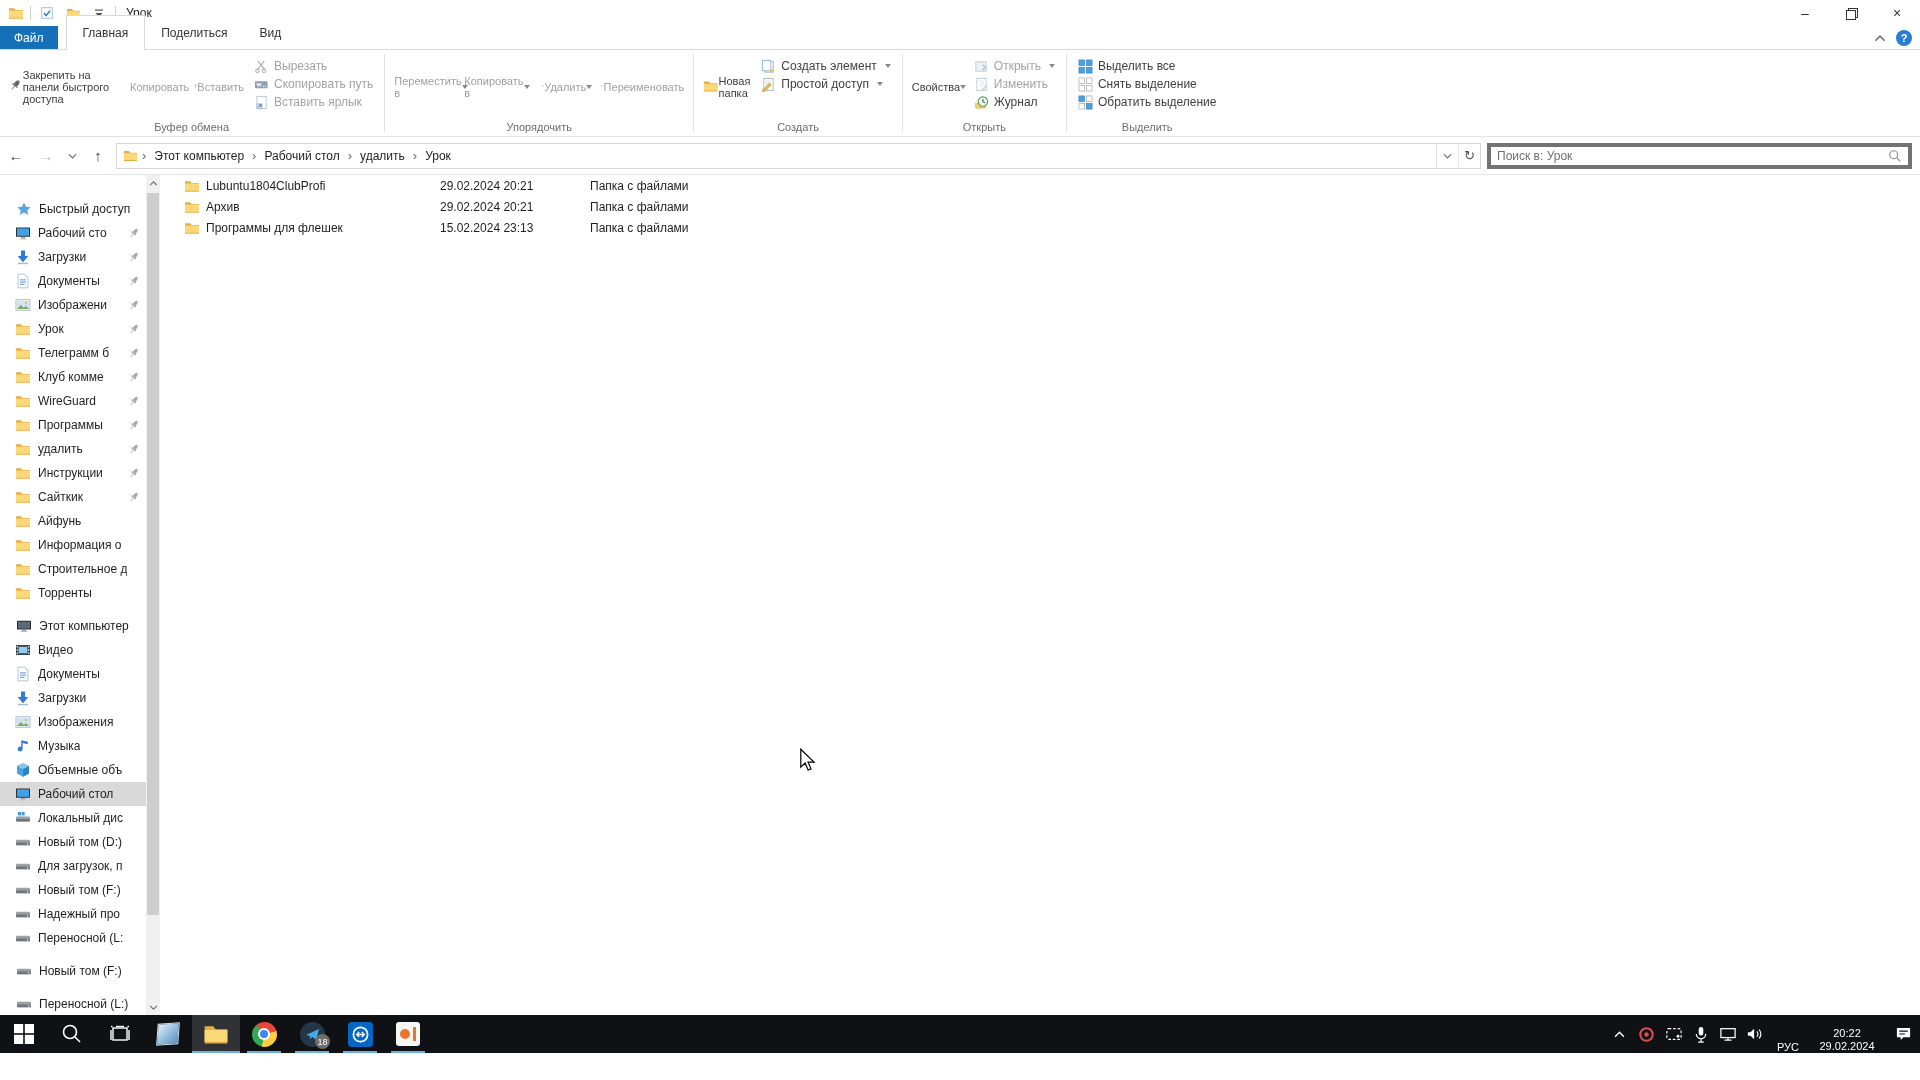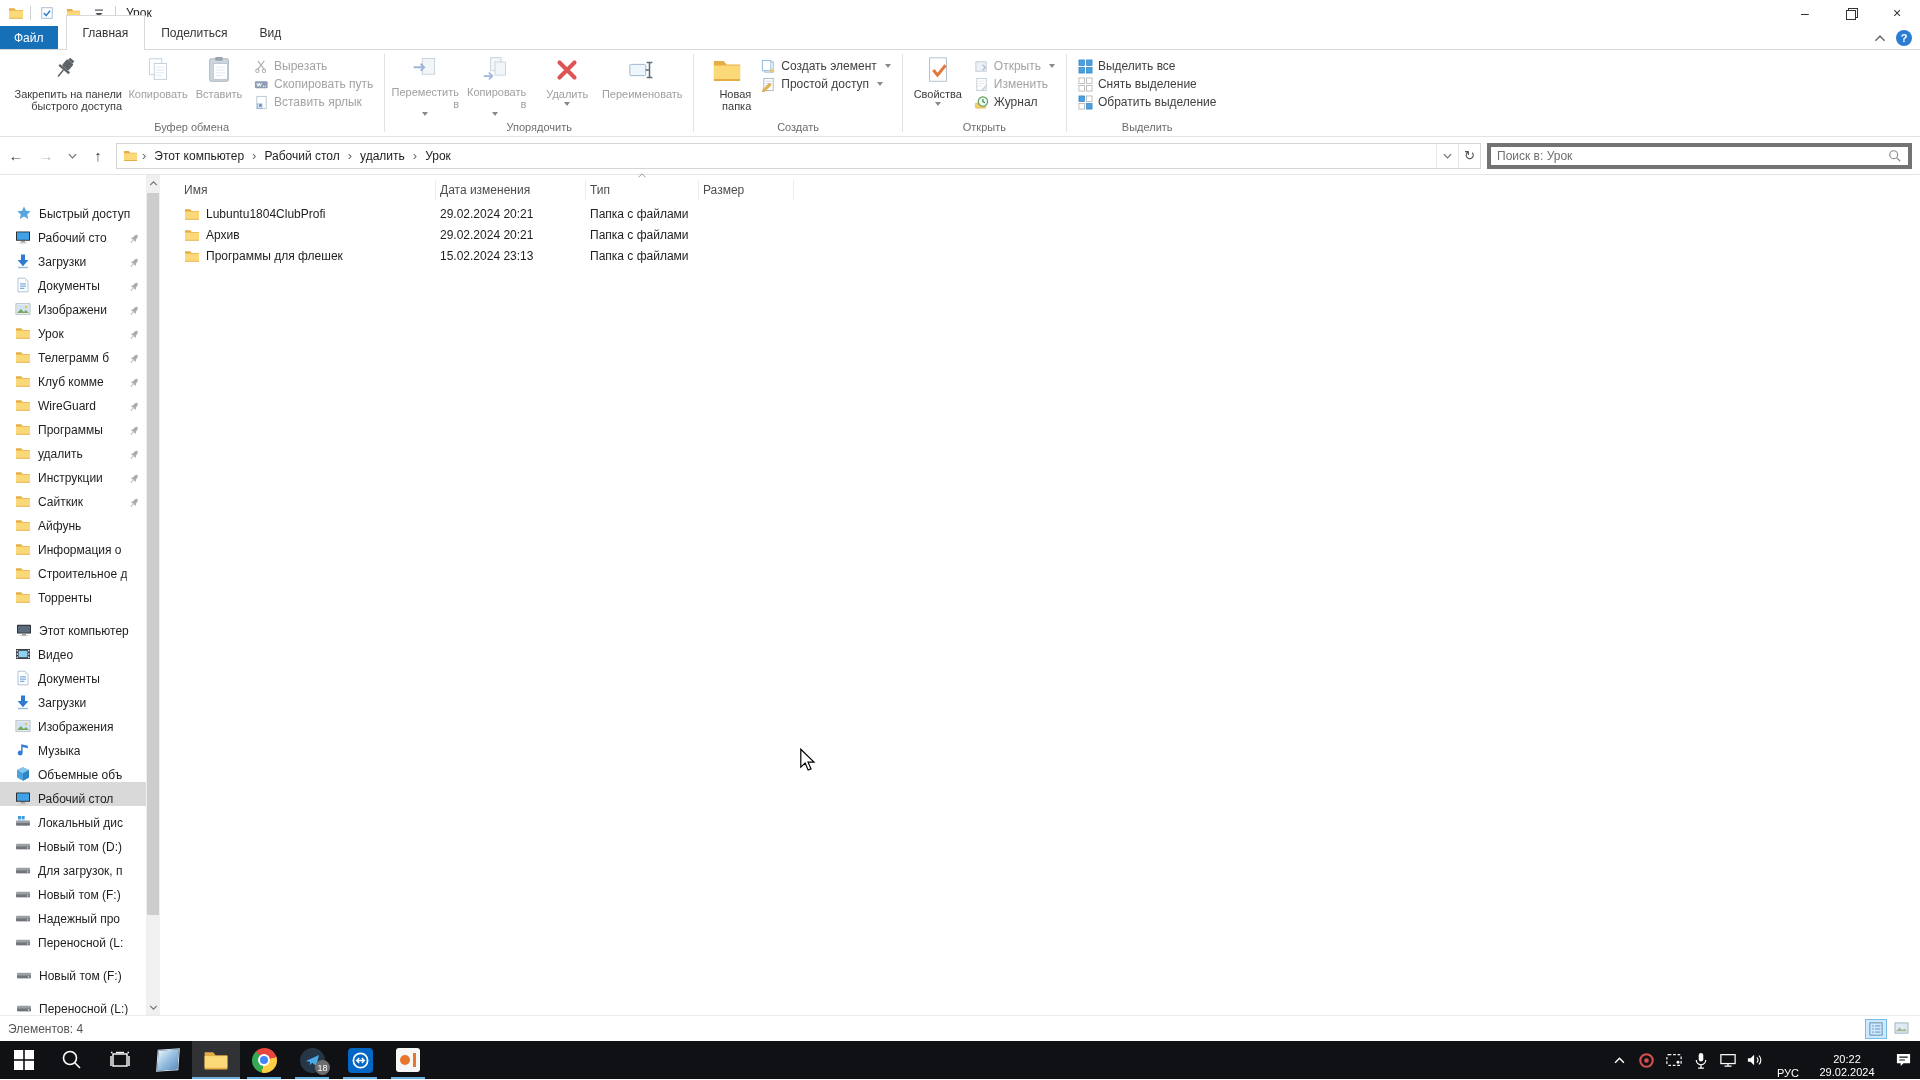--- a/index.html
+++ b/index.html
@@ -29,22 +29,22 @@
   .help-circle{width:16px;height:16px;border-radius:50%;background:#2b7cd3;color:#fff;
     display:flex;align-items:center;justify-content:center;font-size:11px;font-weight:bold}
 
   
   .ribbon{height:88px;border-top:1px solid #d9d9d9;border-bottom:1px solid #e3e3e3;
     display:flex;align-items:stretch;background:#fff;margin-top:-1px;position:relative;z-index:2}
   .rgroup{display:flex;flex-direction:column;padding:2px 4px 0 4px}
   .rg-body{display:flex;align-items:flex-start;height:66px}
   .rg-label{text-align:center;color:#6d6d6d;font-size:11px;padding:3px 0 2px 0}
   .rsep{width:1px;background:#e2e2e2;margin:4px 1px}
-  .bigbtn{display:flex;flex-direction:column;align-items:center;justify-content:flex-start;
-    padding:3px 4px 0 4px;height:64px;text-align:right}
+  .bigbtn{display:flex;flex-direction:row;align-items:center;justify-content:flex-start;
+    padding:3px 4px 0 4px;height:64px;text-align:left}
   .bigbtn .blabel{font-size:11px;line-height:12px;margin-top:3px;color:#3b3b3b}
   .bigbtn.dis .blabel{color:#a0a0a0}
   .rcol{display:flex;flex-direction:column;padding:4px 6px 0 6px}
   .smallbtn{display:flex;align-items:center;gap:5px;height:18px;color:#3f3f3f;white-space:nowrap}
   .smallbtn.dis{color:#a3a3a3}
   .caret{width:0;height:0;border-left:3.5px solid transparent;border-right:3.5px solid transparent;
     border-top:4px solid #8a8a8a;display:inline-block;margin-left:3px}
   .bigbtn .caret{margin:2px 0 0 0}
 
   
@@ -61,21 +61,21 @@
   .addr-right{display:flex;align-items:center;height:100%}
   .addr-btn{width:22px;height:100%;display:flex;align-items:center;justify-content:center;
     color:#555;border-left:1px solid #e6e6e6;font-size:13px}
   .searchbox{width:425px;height:26px;border:4px solid #737373;display:flex;align-items:center;background:#fff;padding:0 6px}
   .searchbox input{flex:1;border:none;outline:none;font:inherit;color:#1e1e1e}
   .searchbox input::placeholder{color:#6f6f6f;opacity:1}
 
   
   .content{display:flex;height:840px}
   .sidebar{width:146px;padding-top:22px;overflow:hidden}
-  .side-item{height:24px;display:flex;align-items:flex-end;white-space:nowrap;overflow:hidden}
+  .side-item{height:24px;display:flex;align-items:center;white-space:nowrap;overflow:hidden}
   .side-item.lv0{padding-left:16px}
   .side-item.lv1{padding-left:15px}
   .side-item.gap{margin-top:9px}
   .side-item.sel{background:#d9d9d9}
   .si{width:16px;height:16px;flex:0 0 16px}
   .sb-label{margin-left:7px;overflow:hidden}
   .sb-pin{width:12px;height:12px;flex:0 0 12px;margin-left:auto;margin-right:6px;opacity:.75}
   .sidescroll{width:14px;background:#f0f0f0;position:relative}
   .ss-arrow{position:absolute;left:0;width:14px;height:16px;display:flex;align-items:center;justify-content:center}
   .ss-thumb{position:absolute;left:1px;top:18px;width:12px;height:86%;background:#cdcdcd}
@@ -805,39 +805,20 @@
       </div>
       <div class="ss-thumb"></div>
       <div class="ss-arrow" style="bottom:0">
         <svg width="9" height="5">
             <use href="#i-chevdown"></use>
           </svg>
       </div>
     </div>
 
     <div class="main">
-      <div class="fhead">
-        <div class="fh name">
-            <span>Имя</span>
-          </div>
-        <div class="fh date">
-            <span>Дата изменения</span>
-          </div>
-        <div class="fh type">
-          <span class="sortmark">
-            <svg width="10" height="5" viewBox="0 0 10 6">
-                <path d="M1 5l4-4 4 4" fill="none" stroke="#9a9a9a" stroke-width="1.2"></path>
-              </svg>
-          </span>
-          <span>Тип</span>
-        </div>
-        <div class="fh size">
-            <span>Размер</span>
-          </div>
-      </div>
       <div id="file-rows">
           <div class="frow">
     <div class="fc c-namewrap">
       <svg>
                 <use href="#i-folder"></use>
               </svg>
       <span class="c-name">Lubuntu1804ClubProfi</span>
     </div>
     <div class="fc c-date">29.02.2024 20:21</div>
     <div class="fc c-type">Папка с файлами</div>
@@ -862,39 +843,20 @@
       <span class="c-name">Программы для флешек</span>
     </div>
     <div class="fc c-date">15.02.2024 23:13</div>
     <div class="fc c-type">Папка с файлами</div>
     <div class="fc c-size"></div>
   </div>
         </div>
     </div>
   </div>
 
-  <div class="statusbar">
-    <span>Элементов: 4</span>
-    <div class="sb-right">
-      <div class="viewbtn sel">
-        <svg width="14" height="14" viewBox="0 0 16 16">
-          <rect x="1" y="1" width="14" height="14" fill="none" stroke="#5b87a8"></rect>
-          <g stroke="#5b87a8">
-              <path d="M3.5 4.5h2M7 4.5h6M3.5 8h2M7 8h6M3.5 11.5h2M7 11.5h6"></path>
-            </g>
-        </svg>
-      </div>
-      <div class="viewbtn">
-        <svg width="15" height="13" viewBox="0 0 16 14">
-          <rect x="1" y="1" width="14" height="11" fill="#dfeaf2" stroke="#9fb0bd"></rect>
-          <path d="M2 10l4-4 3 3 2-2 3 3z" fill="#9fb88e"></path>
-        </svg>
-      </div>
-    </div>
-  </div>
 
   <div class="taskbar">
     <div class="tb-apps">
       <div class="tkbtn">
         <svg width="22" height="22" viewBox="0 0 22 22">
           <g fill="#fff">
               <rect x="1" y="1" width="9.2" height="9.2"></rect>
               <rect x="11.8" y="1" width="9.2" height="9.2"></rect>
           <rect x="1" y="11.8" width="9.2" height="9.2"></rect>
               <rect x="11.8" y="11.8" width="9.2" height="9.2"></rect>

